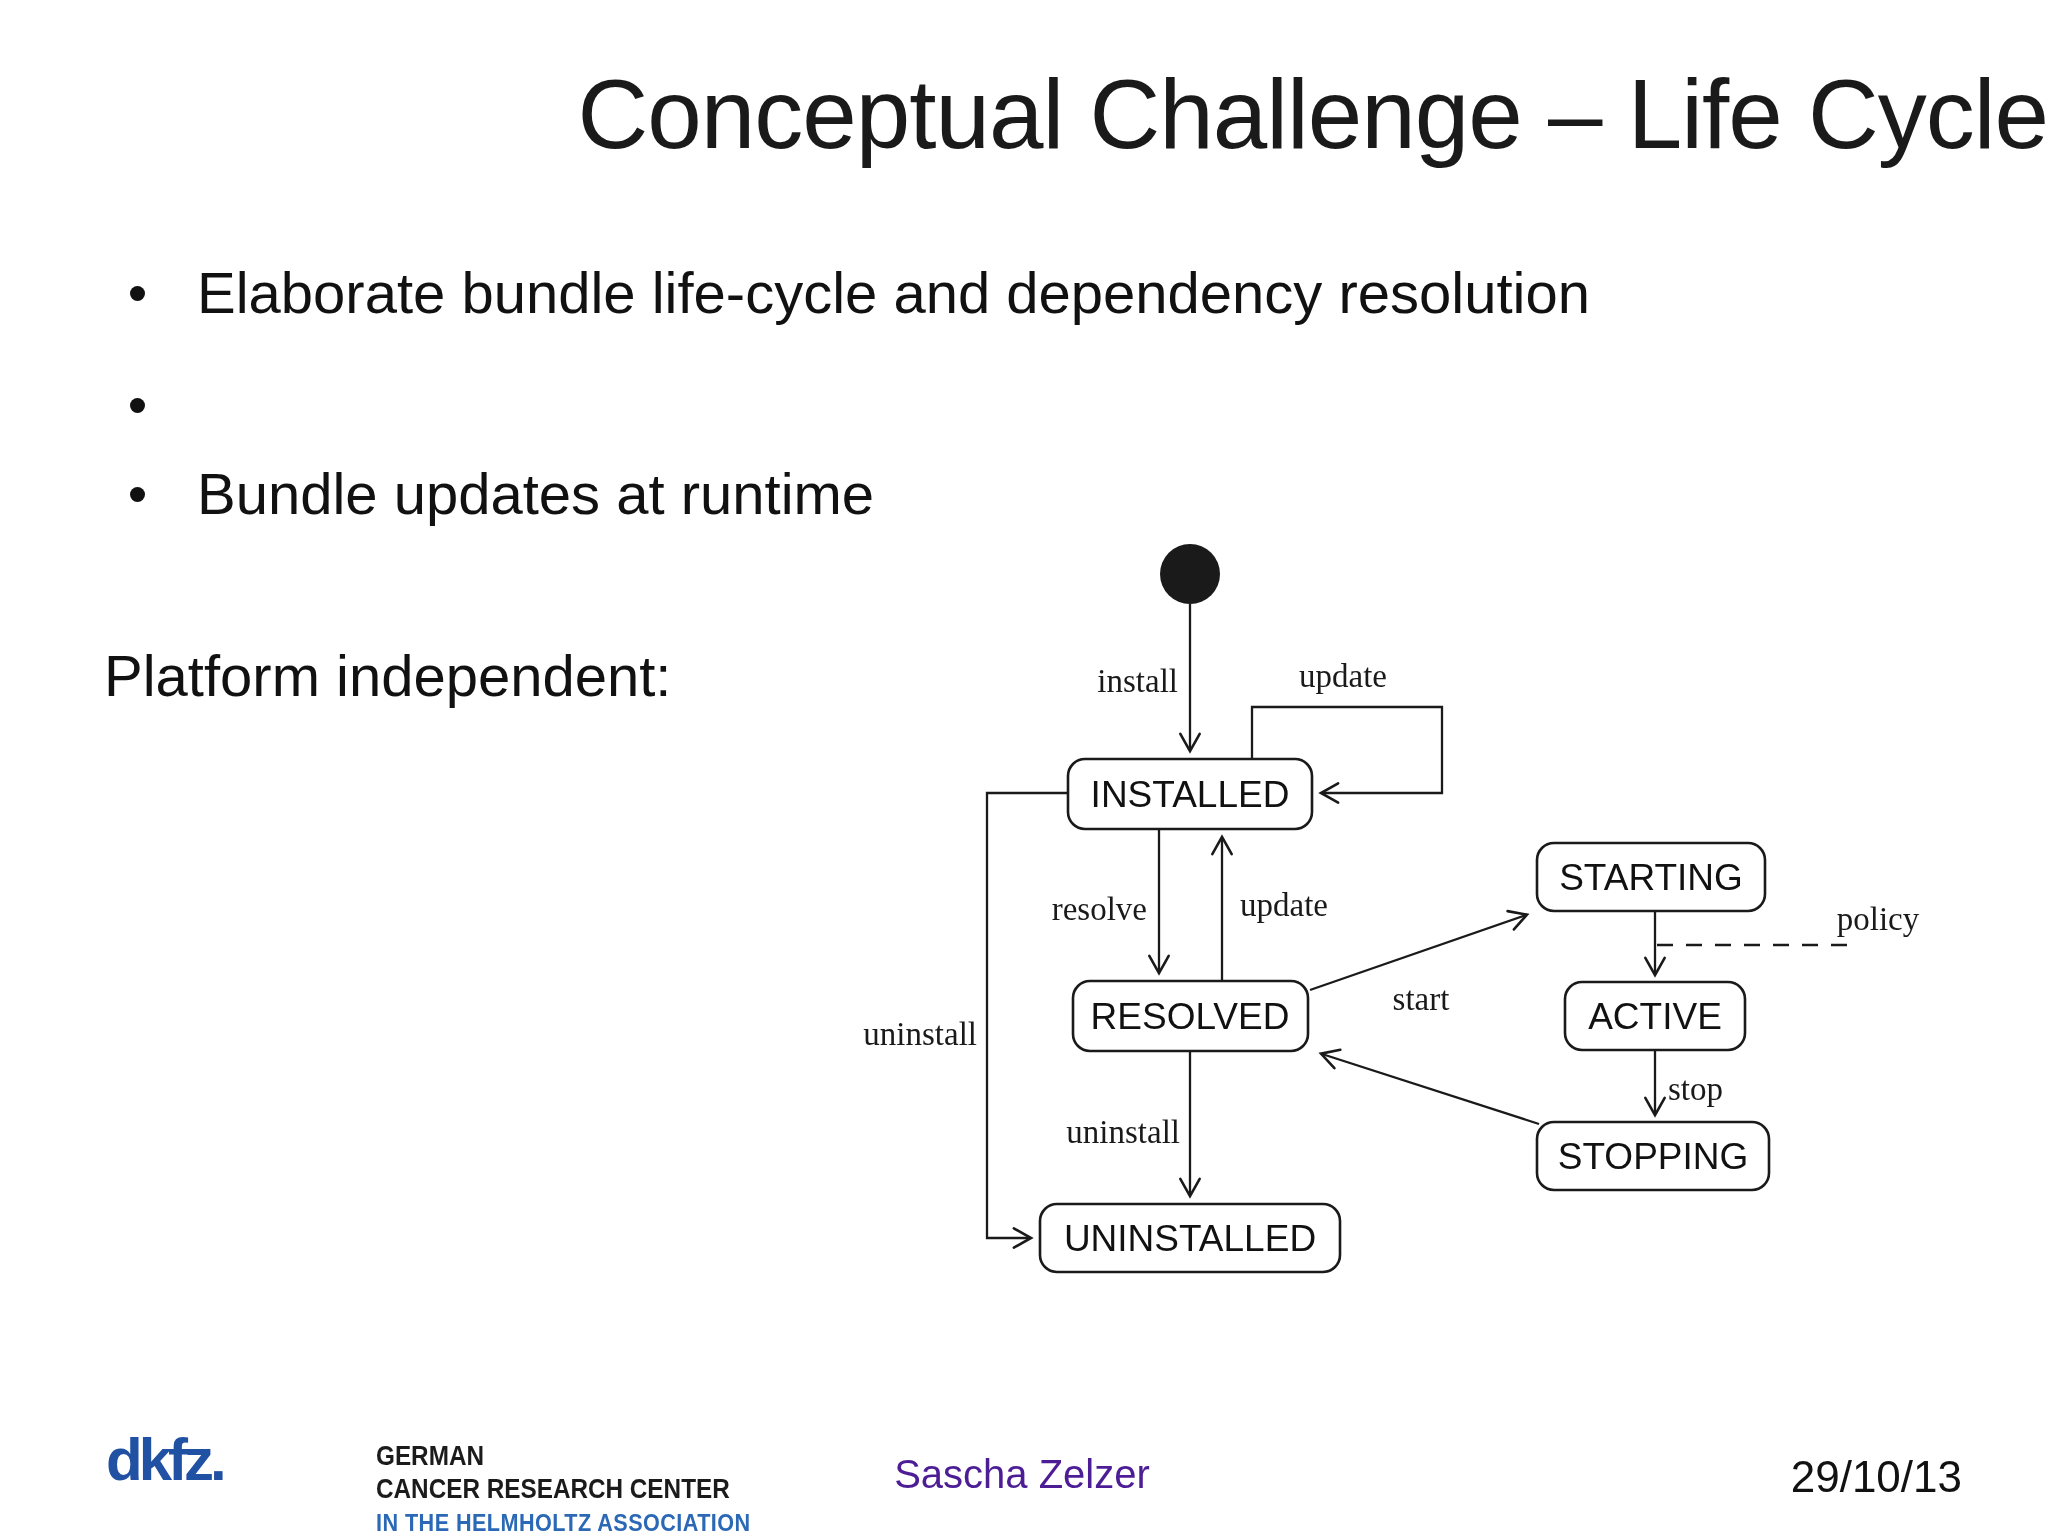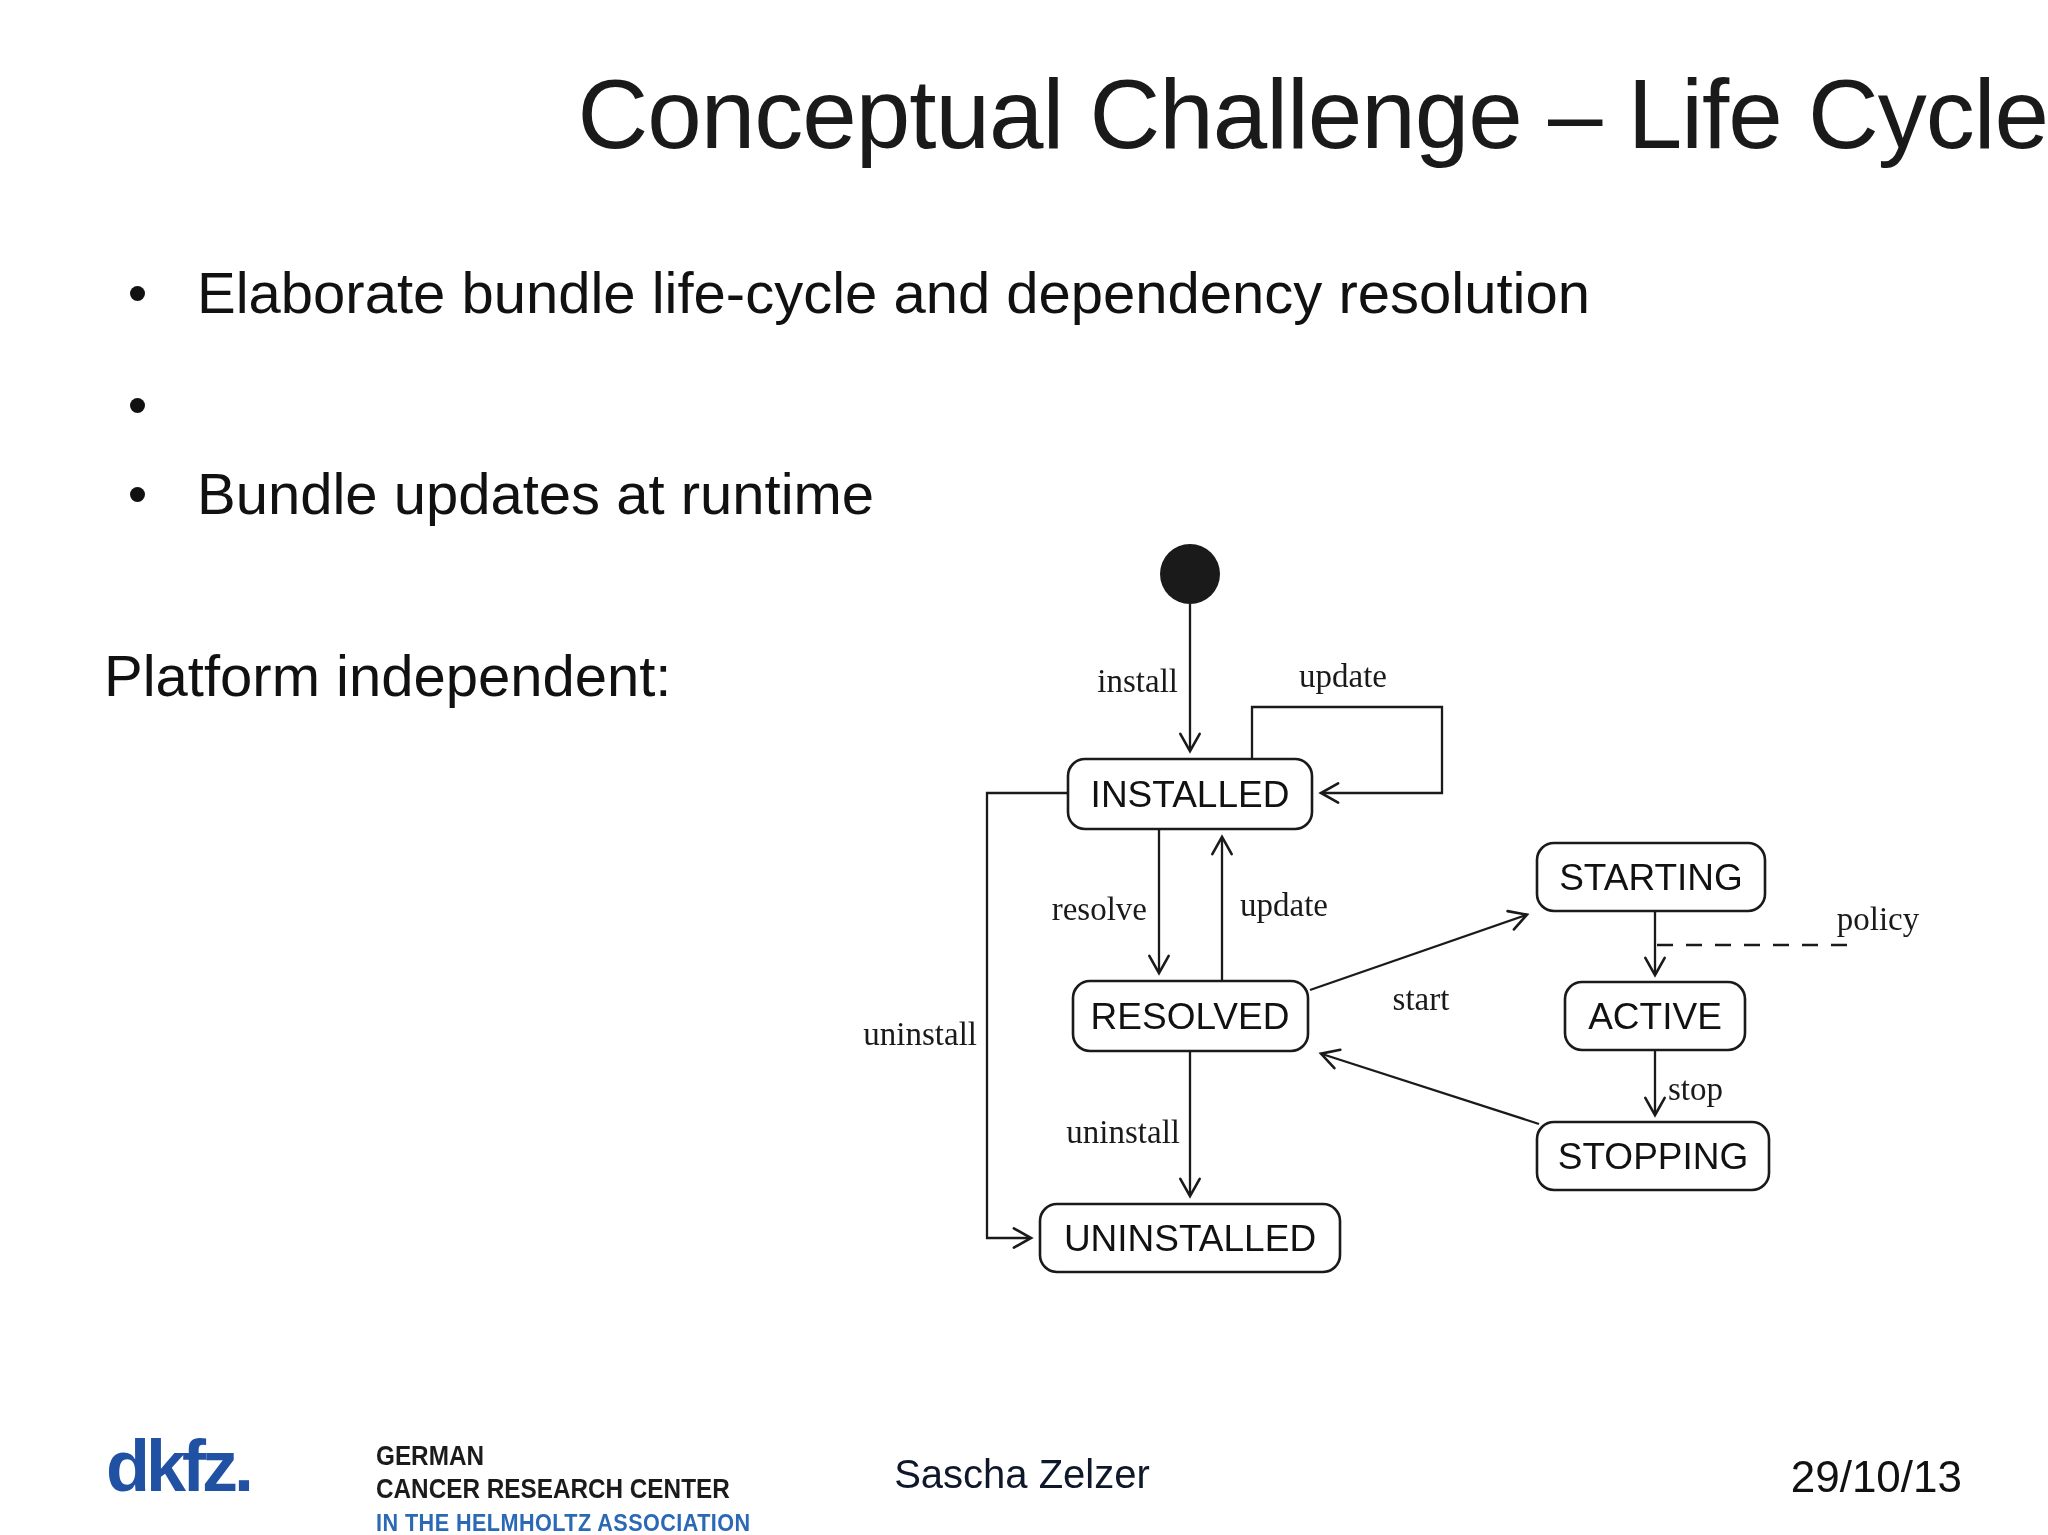--- a/index.html
+++ b/index.html
@@ -19,30 +19,30 @@
   .bullets-platform{position:absolute;left:108px;top:754px;width:1200px;}
 
   svg.diagram{position:absolute;left:0;top:0;width:2048px;height:1535px;}
   .edge{fill:none;stroke:#1a1a1a;stroke-width:2.3px;}
   .edge-dashed{fill:none;stroke:#1a1a1a;stroke-width:2.3px;stroke-dasharray:16 13;}
   .state-box{fill:#ffffff;stroke:#1a1a1a;stroke-width:2.6px;}
   .state-label{font-family:"Liberation Sans", sans-serif;font-size:37px;fill:#111;text-anchor:middle;letter-spacing:0px;}
   .edge-label{font-family:"Liberation Serif", serif;font-size:33px;fill:#1a1a1a;}
 
   .logo-word{
-    position:absolute;left:106px;top:1430px;font-size:72px;font-weight:bold;
+    position:absolute;left:106px;top:1430px;font-size:60px;font-weight:bold;
     color:#2151a3;letter-spacing:-4px;line-height:1;
   }
   .logo-lines{
     position:absolute;left:376px;top:1440px;font-weight:bold;line-height:33px;
     transform:scaleX(0.9);transform-origin:left top;white-space:nowrap;
   }
   .logo-line-dark{font-size:27px;color:#1b1b1b;letter-spacing:0px;}
   .logo-line-blue{font-size:24px;color:#2b68b5;letter-spacing:0.5px;}
-  .author{position:absolute;left:0;right:4px;top:1452px;text-align:center;font-size:40px;color:#0f172a;}
+  .author{position:absolute;left:0;right:4px;top:1452px;text-align:center;font-size:40px;color:#4c1d95;}
   .date{position:absolute;right:86px;top:1452px;font-size:44px;color:#111;}
 </style>
 </head>
 <body>
 
 <div class="slide">
 
   <div class="title">Conceptual Challenge – Life Cycle</div>
 
   <div class="bullets-top">

